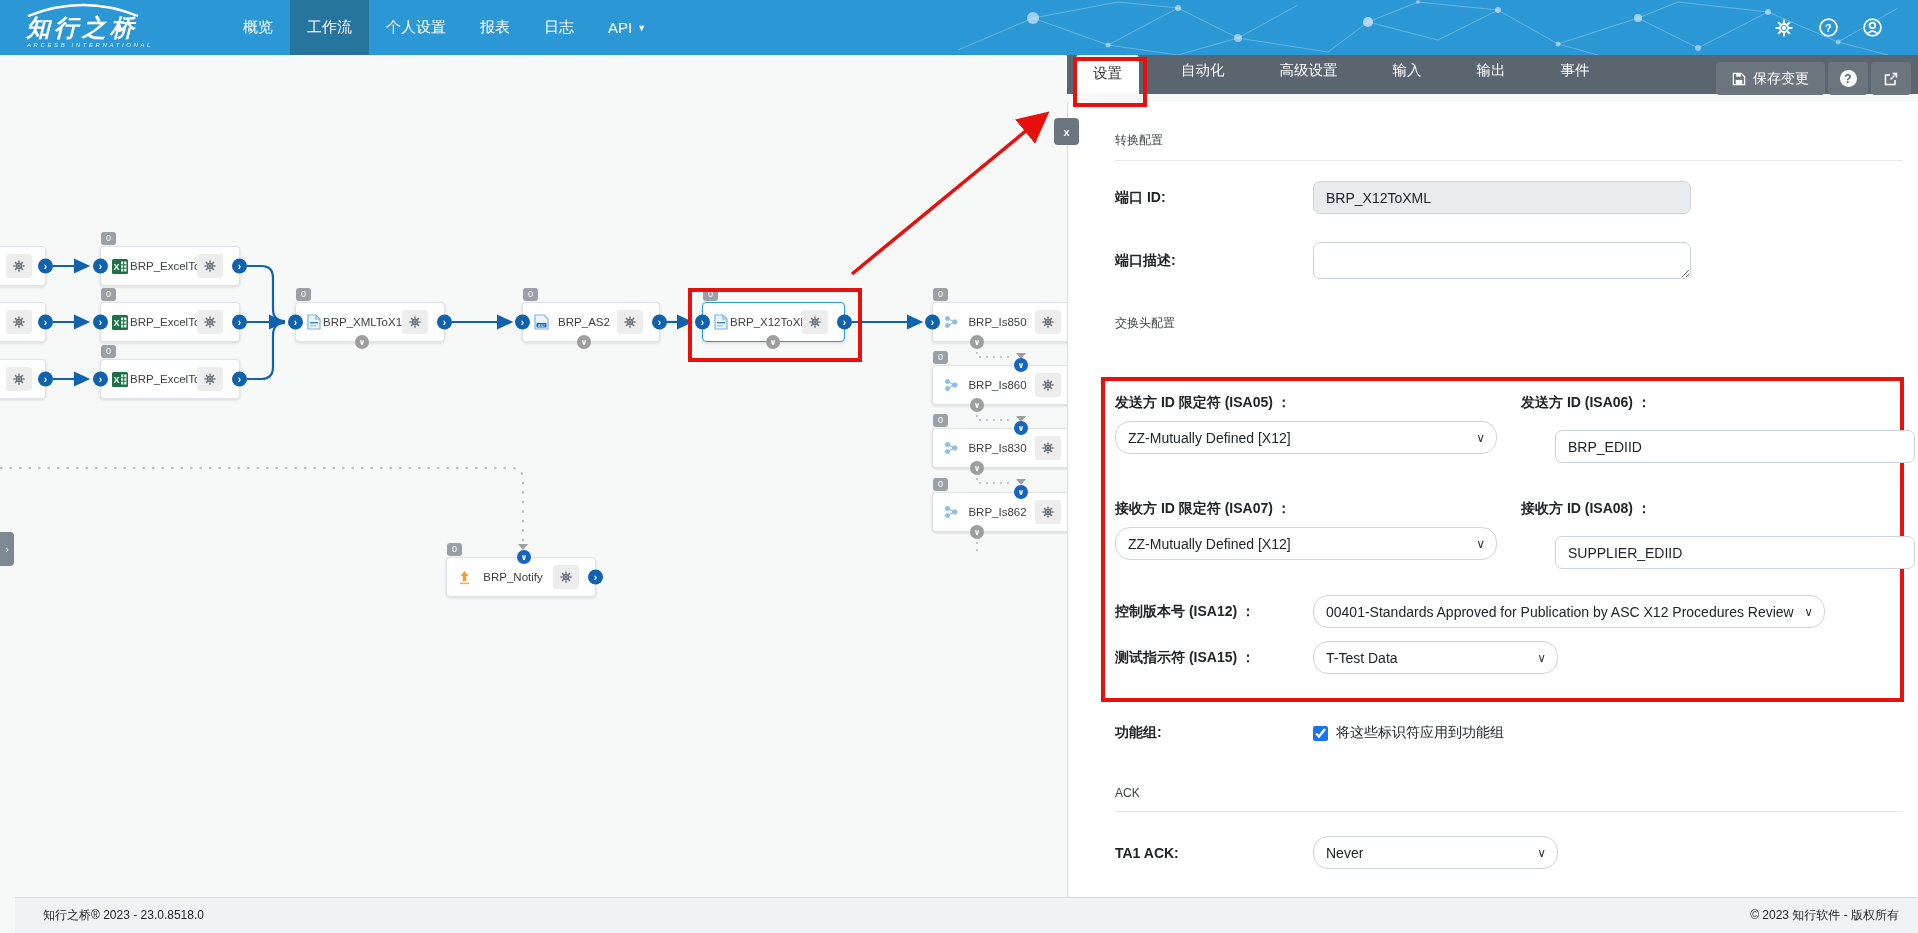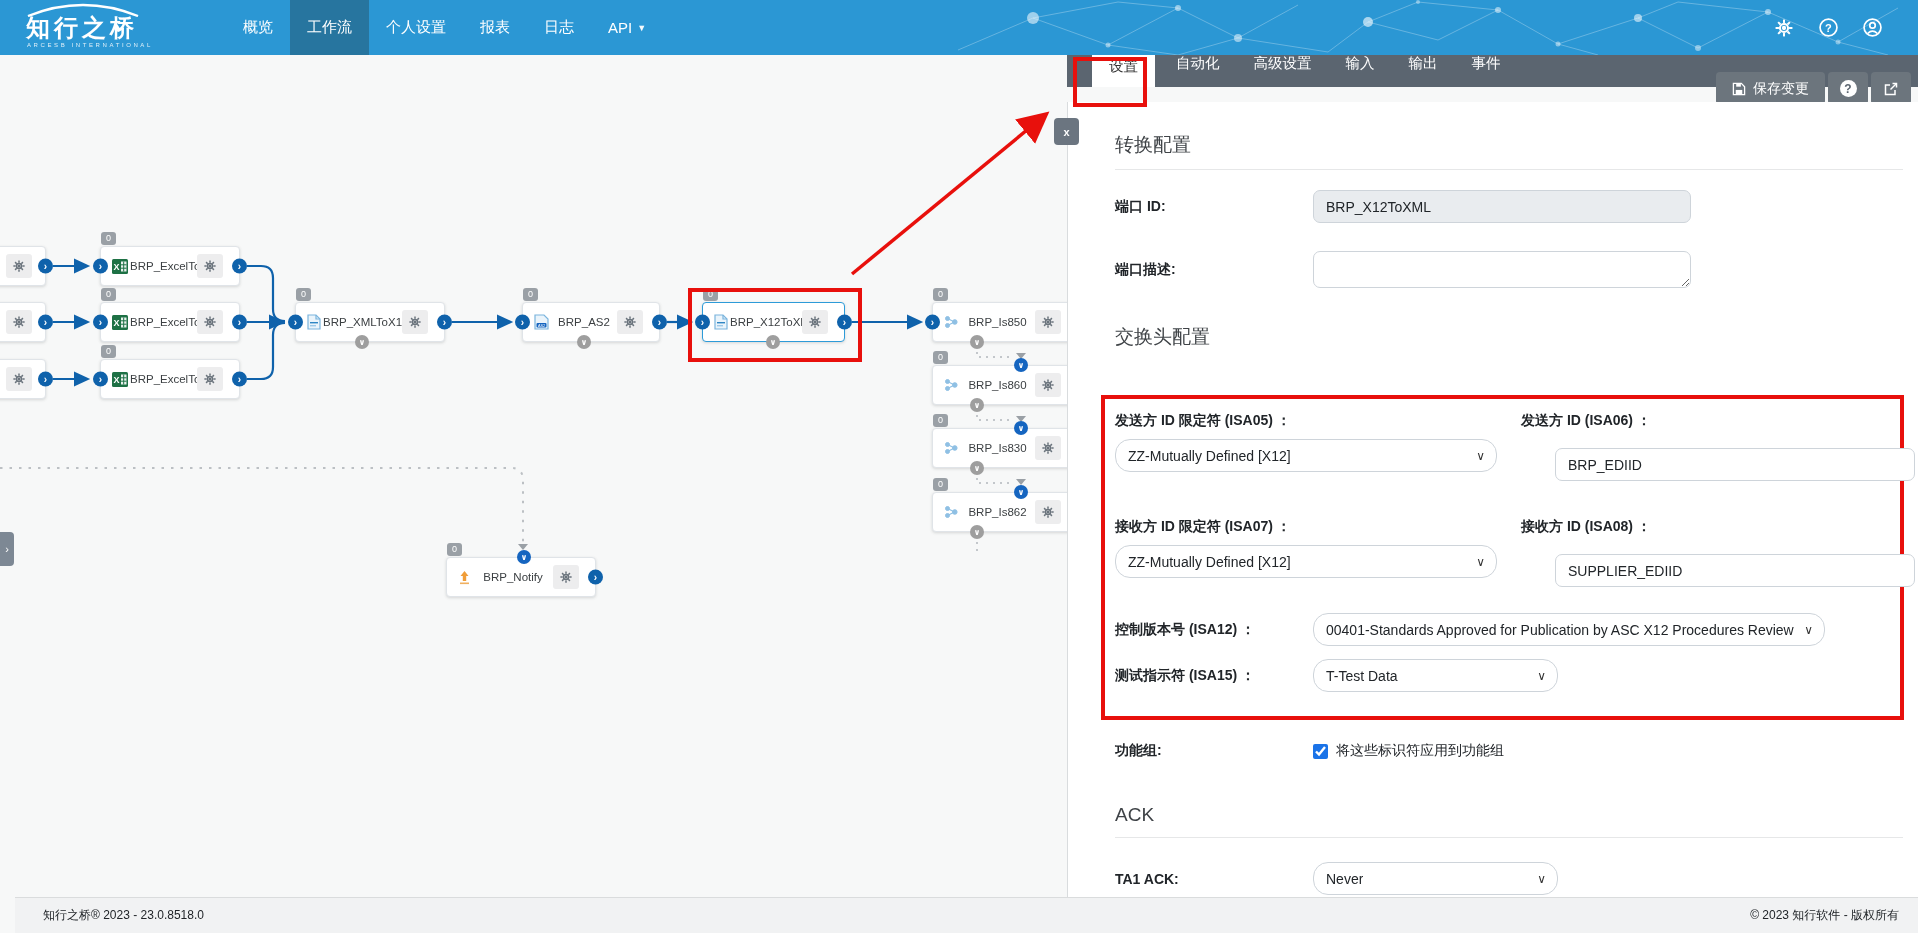--- a/index.html
+++ b/index.html
@@ -1,21 +1,21 @@
 <!DOCTYPE html>
 <html><head>
 <meta charset="utf-8">
 <style>
   * { margin:0; padding:0; box-sizing:border-box; }
   html,body { width:1918px; height:933px; overflow:hidden; font-family:"Liberation Sans","DejaVu Sans",sans-serif; background:#f7f8f8; }
   #app { position:relative; width:1918px; height:933px; }
 
   
   .navbar { position:absolute; left:0; top:0; width:100%; height:55px; background:#2b97d4; z-index:7; display:flex; align-items:stretch; color:#fff; }
-  .logo { position:relative; width:190px; margin-left:24px; }
+  .logo { position:relative; width:190px; margin-left:24px;font-style:italic; }
   .logo-arc { position:absolute; left:0; top:3px; }
   .logo-title { position:absolute; left:2px; top:12px; font-size:24px; font-weight:bold; letter-spacing:4px; white-space:nowrap; }
   .logo-sub { position:absolute; left:3px; top:42px; font-size:6px; letter-spacing:2.6px; opacity:.85; white-space:nowrap; }
   .nav-menu { display:flex; align-items:stretch; margin-left:12px; font-size:15px; }
   .nav-item { display:flex; align-items:center; padding:0 17px; cursor:pointer; white-space:nowrap; }
   .nav-item.active { background:#27759f; }
   .nav-caret { font-size:9px; margin-left:5px; opacity:.95; }
   .nav-right { position:absolute; right:36px; top:0; height:55px; display:flex; align-items:center; gap:24px; z-index:2; }
   .nav-ico { width:20px; height:20px; display:flex; align-items:center; justify-content:center; cursor:pointer; }
   .constellation { position:absolute; right:0; top:0; pointer-events:none; }
@@ -32,32 +32,32 @@
   .cc { position:absolute; top:50%; transform:translateY(-50%); width:15px; height:15px; border-radius:50%; background:#0f62ab; color:#fff; display:flex; align-items:center; justify-content:center; font-size:10px; font-weight:bold; z-index:4; cursor:pointer; }
   .cc-in { left:-8px; } .cc-out { right:-8px; }
   .cc span { line-height:0; }
   .badge0 { position:absolute; top:-15px; left:0px; background:#9aa0a6; color:#fff; font-size:9px; line-height:11px; padding:1px 5px; border-radius:3px; z-index:4; }
   .chev { position:absolute; width:14px; height:14px; border-radius:50%; color:#fff; display:flex; align-items:center; justify-content:center; font-size:8px; font-weight:bold; z-index:4; }
   .chev-grey { background:#9e9e9e; } .chev-blue { background:#1565c0; }
   .expander { position:absolute; left:0; top:477px; width:14px; height:34px; background:#7d8894; border-radius:0 4px 4px 0; color:#fff; display:flex; align-items:center; justify-content:center; font-size:11px; z-index:3; cursor:pointer; }
 
   
   .panel { position:absolute; left:1067px; top:55px; right:0; bottom:28px; z-index:5; }
-  .tabbar { position:relative; height:32px; background:#5b6570; display:flex; align-items:flex-end; padding-left:21px; }
+  .tabbar { position:relative; height:39px; background:#5b6570; display:flex; align-items:flex-end; padding-left:5px;gap:21px; }
   .tab { color:#fff; font-size:14.5px; padding:0 17px; height:47px; display:flex; align-items:center; cursor:pointer; white-space:nowrap; }
   .tab.active { background:#fff; color:#333; height:41px; border-radius:6px 6px 0 0; margin:0 4px; padding:0 17px; }
-  .toolbar { position:absolute; right:7px; top:17px; display:flex; gap:3px;border-radius:13px; }
+  .toolbar { position:absolute; right:7px; top:7px; display:flex; gap:3px;border-radius:13px; }
   .tbtn { background:#6c757d; border:none; color:#fff; border-radius:4px; height:33px; display:flex; align-items:center; justify-content:center; gap:7px; font-size:14px; cursor:pointer; }
   .tbtn.save { padding:0 16px; }
   .tbtn.sq { width:40px; }
   .helpc { width:17px; height:17px; background:#fff; color:#5b6570; border-radius:50%; font-size:12px; font-weight:bold; display:flex; align-items:center; justify-content:center; }
   .panel-content { position:absolute; top:47px; left:0; right:0; bottom:0; background:#fff; border-left:1px solid #d9dcde; padding:30px 15px 0 47px; overflow:hidden; }
   .close-tab { position:absolute; left:-13px; top:63px; width:25px; height:27px; background:#6b7580; color:#fff; border:none; border-radius:4px; font-size:11px; font-weight:bold; z-index:6; cursor:pointer; }
 
-  .sect-title { font-size:19px; color:#3f4347; font-weight:normal; padding-bottom:11px; border-bottom:1px solid #e6e7e8; margin-bottom:20px; }
+  .sect-title { font-size:12px; color:#3f4347; font-weight:normal; padding-bottom:11px; border-bottom:1px solid #e6e7e8; margin-bottom:20px; }
   .frow { display:grid; grid-template-columns:198px 1fr; align-items:center; margin-bottom:28px; }
   .flabel { font-size:14px; font-weight:bold; color:#212529; }
   .tinput { width:378px; height:33px; border:1px solid #ced4da; border-radius:7px; padding:0 12px; font-size:14px; color:#212529; font-family:inherit; background:#fff; }
   .tinput:disabled { background:#e9ecef; color:#212529; }
   textarea.tinput { height:37px; padding-top:6px; resize:both; }
   .sel { position:relative; height:33px; border:1px solid #ced4da; border-radius:15px; background:#fff; display:flex; align-items:center; padding:0 30px 0 12px; font-size:14px; color:#212529; cursor:pointer; overflow:hidden; }
   .sel .sel-val { white-space:nowrap; overflow:hidden; }
   .sel .caret { position:absolute; right:11px; font-size:12px; color:#333; }
   .radio-group { display:flex; align-items:center; gap:8px; font-size:14px; color:#212529; }
   .radio-group label { cursor:pointer; }

